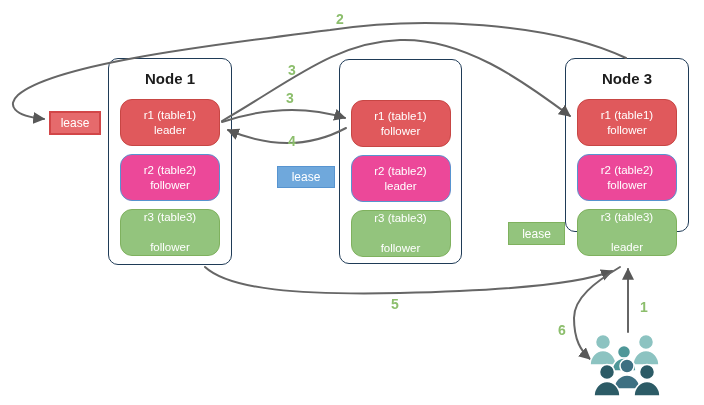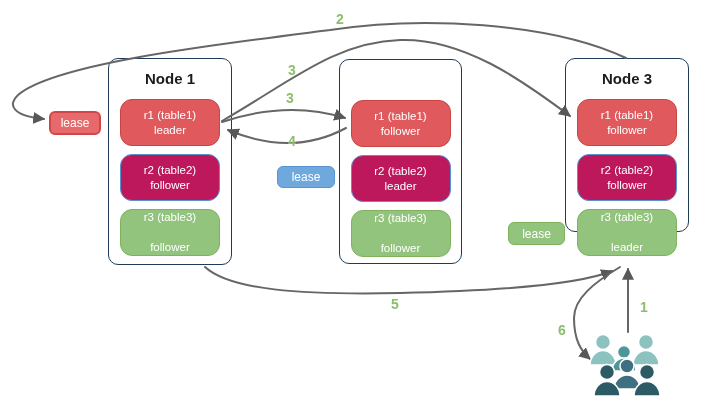--- a/index.html
+++ b/index.html
@@ -15,27 +15,27 @@
   .node-title {
     text-align:center; margin-top:11px; font-weight:bold; font-size:15px; color:#1c1c1c;
   }
   .replica {
     position:absolute; left:50%; transform:translateX(-50%);
     width:100px; height:47px; border-radius:12px; box-sizing:border-box;
     color:#ffffff; display:flex; flex-direction:column; align-items:center; justify-content:center;
     font-size:11.5px; line-height:15px; text-align:center;
   }
   .replica.red   { background:#E0595C; border:1px solid #C74644; }
-  .replica.blue  { background:#be185d; border:1px solid #5794D0; }
+  .replica.blue  { background:#ec4899; border:1px solid #5794D0; }
   .replica.green { background:#93C47D; border:1px solid #7FB15E; }
   .rep-top { top:40px; } .rep-mid { top:95px; } .rep-bot { top:150px;justify-content:space-between; }
 
   .lease {
     position:absolute; color:#ffffff; font-size:12px; box-sizing:border-box;
-    display:flex; align-items:center; justify-content:center; border-radius:6px;
+    display:flex; align-items:center; justify-content:center; border-radius:0;
   }
   .lease.red   { left:49px;  top:111px; width:52px; height:24px; background:#E66A6C; border:2px solid #D24648; }
   .lease.blue  { left:277px; top:166px; width:58px; height:22px; background:#6FA8DC; border:1.5px solid #5794D0; }
   .lease.green { left:508px; top:222px; width:57px; height:23px; background:#93C47D; border:1.5px solid #7FB15E; }
 
   .step {
     position:absolute; color:#8CBE6C; font-weight:bold; font-size:14px;
     transform:translate(-50%,-50%);
   }
   svg.overlay { position:absolute; left:0; top:0; pointer-events:none; }

